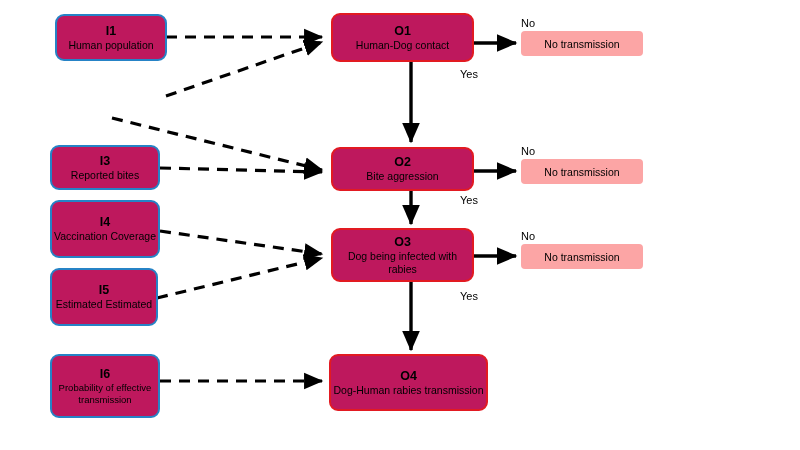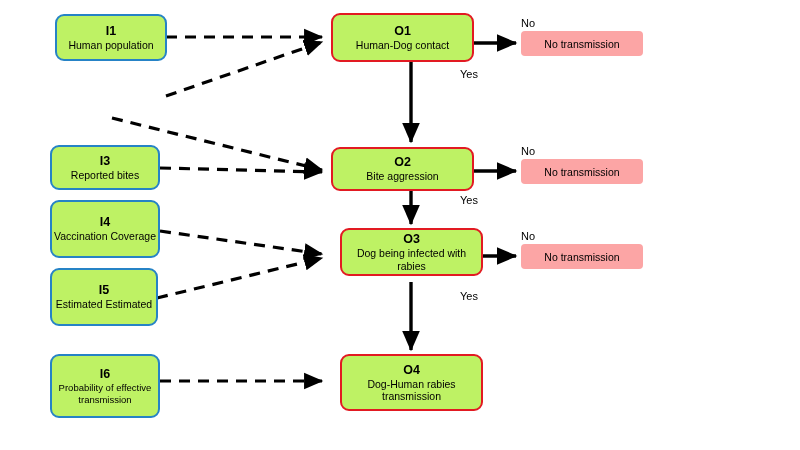--- a/index.html
+++ b/index.html
@@ -28,21 +28,21 @@
   }
 
   .node {
     position: absolute;
     box-sizing: border-box;
     display: flex;
     flex-direction: column;
     align-items: center;
     justify-content: center;
     text-align: center;
-    background: #bef264;
+    background: #be185d;
     z-index: 2;
   }
   .node .code {
     font-weight: bold;
     color: #000000;
     line-height: 1.12;
   }
   .node .desc {
     color: #000000;
     line-height: 1.16;
@@ -173,26 +173,26 @@
   <div class="node output-node" style="left:331px; top:13px; width:143px; height:49px;">
     <div class="code">O1</div>
     <div class="desc">Human-Dog contact</div>
   </div>
 
   <div class="node output-node" style="left:331px; top:147px; width:143px; height:44px;">
     <div class="code">O2</div>
     <div class="desc">Bite aggression</div>
   </div>
 
-  <div class="node output-node" style="left:331px; top:228px; width:143px; height:48px;margin-left:9px;">
+  <div class="node output-node" style="left:331px; top:228px; width:143px; height:54px;">
     <div class="code">O3</div>
     <div class="desc">Dog being infected with rabies</div>
   </div>
 
-  <div class="node output-node" style="left:340px; top:354px; width:143px; height:57px;">
+  <div class="node output-node" style="left:329px; top:354px; width:159px; height:57px;">
     <div class="code">O4</div>
     <div class="desc">Dog-Human rabies transmission</div>
   </div>
 
   <div class="terminal-node" style="left:521px; top:31px; width:122px; height:25px;">
     <span>No transmission</span>
   </div>
 
   <div class="terminal-node" style="left:521px; top:159px; width:122px; height:25px;">
     <span>No transmission</span>

